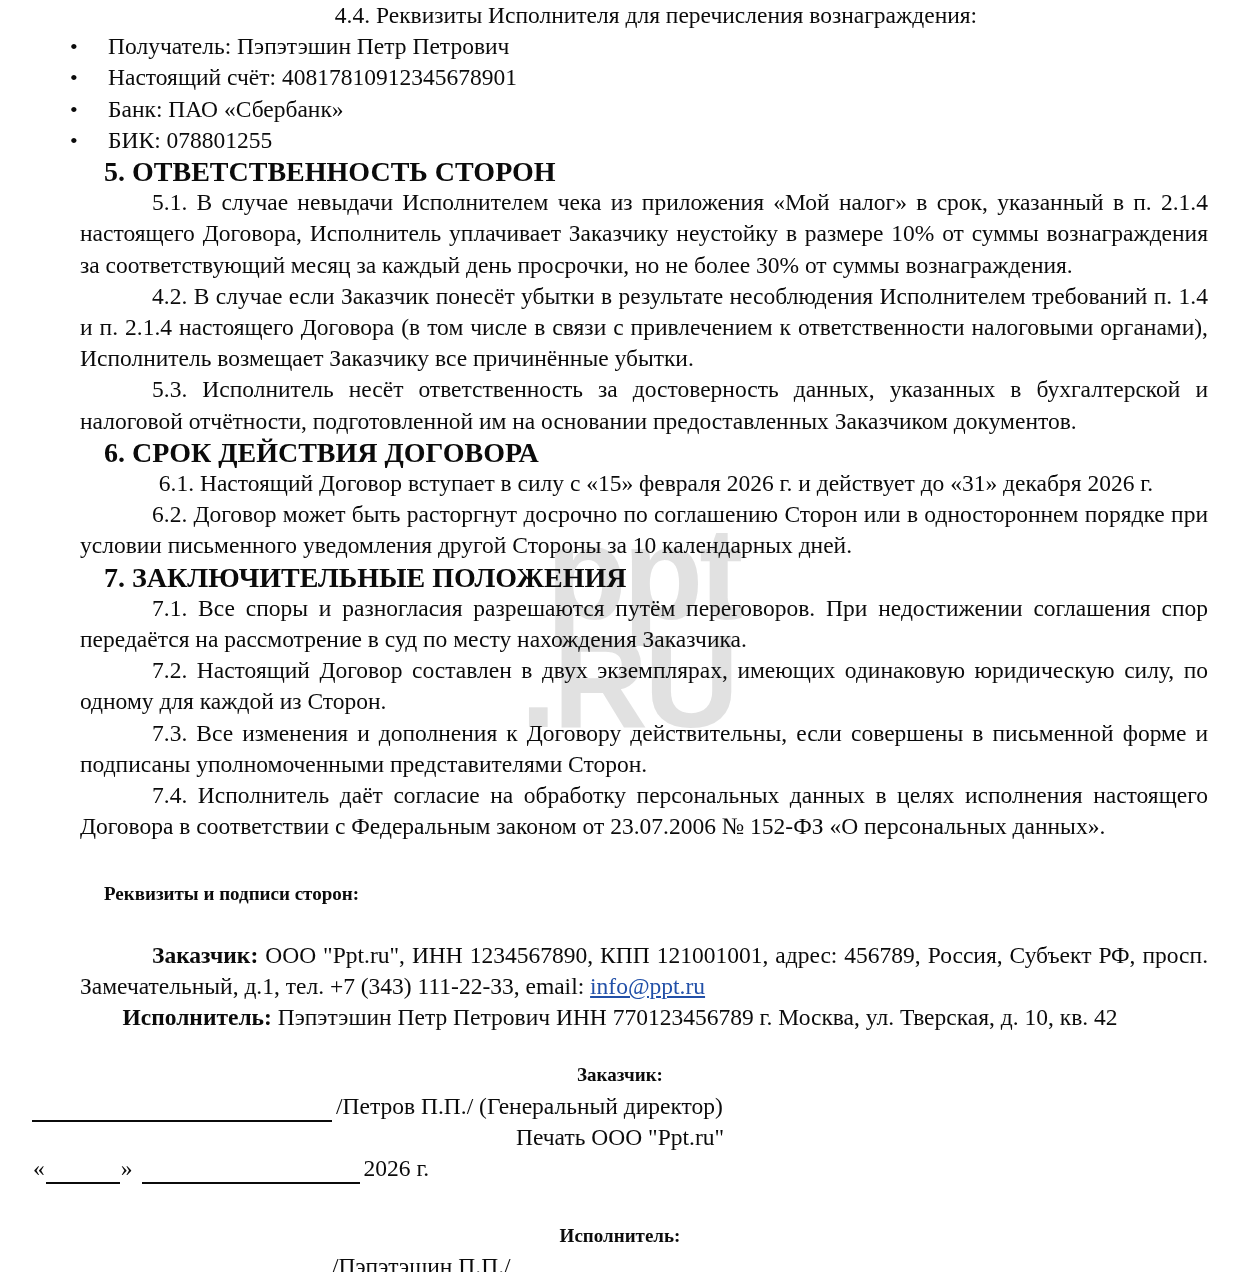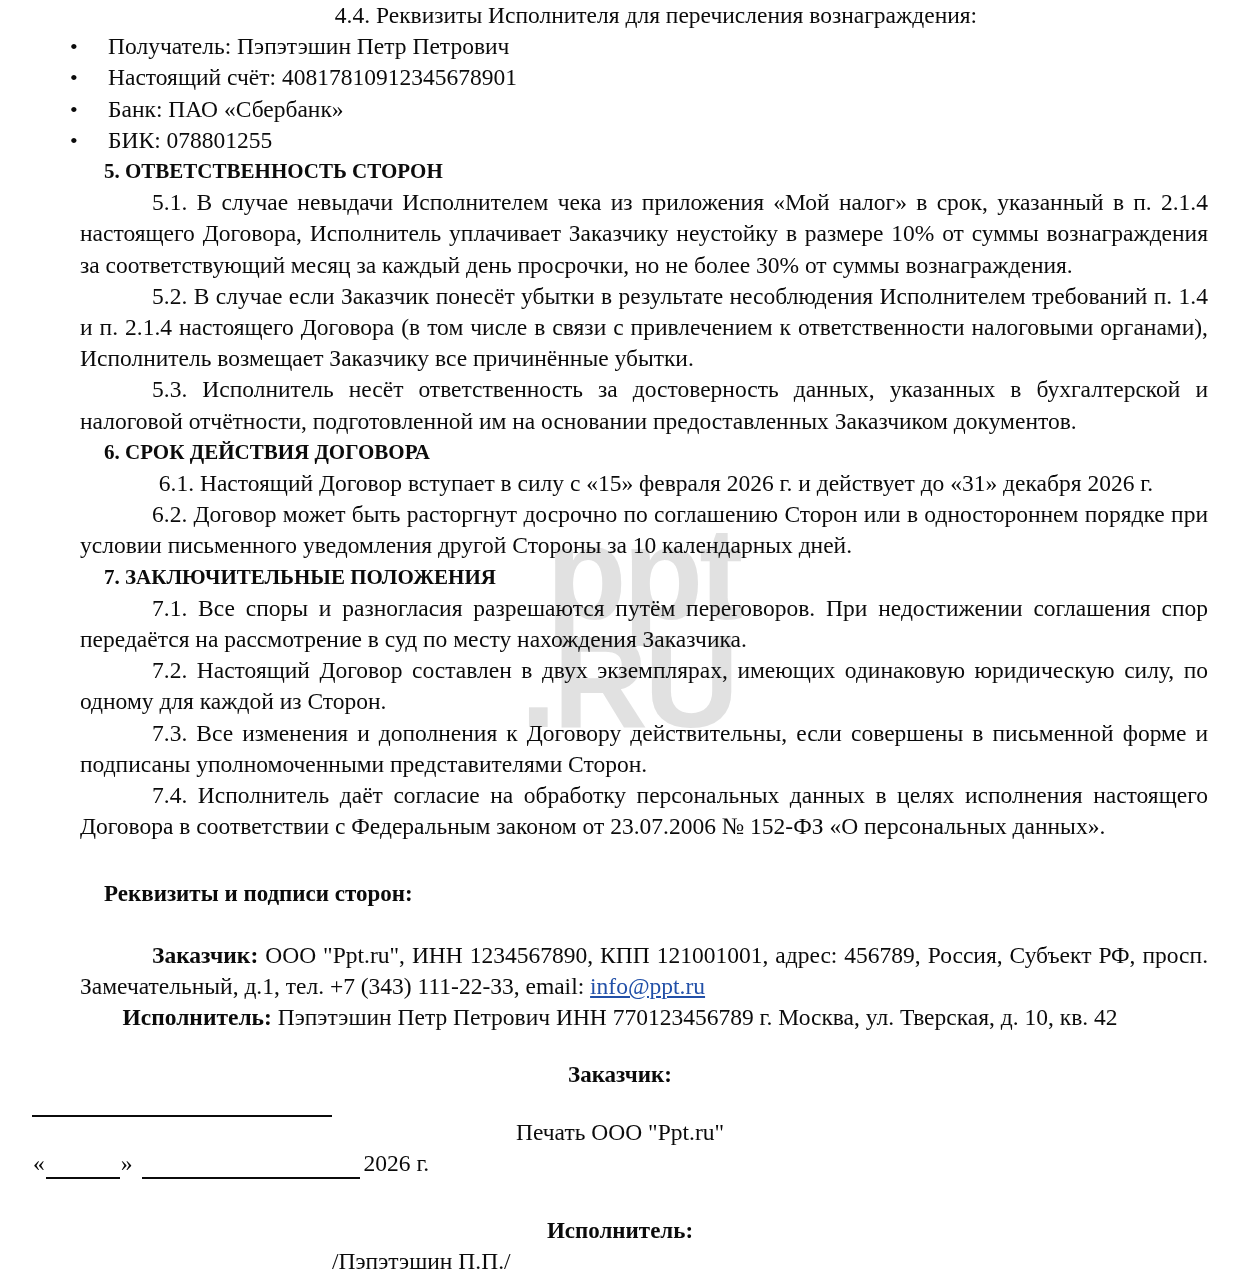--- a/index.html
+++ b/index.html
@@ -70,21 +70,21 @@
     text-align: center;
     text-indent: 72px;
   }
   .plain0 {
     text-align: center;
     text-indent: 0;
   }
 
   h2.sect {
     margin: 0;
-    font-size: 21px;
+    font-size: 28px;
     line-height: 31.2px;
     font-weight: bold;
     text-indent: 72px;
     text-align: left;
   }
 
   ul.bullets {
     list-style: none;
     margin: 0;
     padding: 0;
@@ -99,21 +99,21 @@
     left: 38px;
     top: 0;
     font-size: 22px;
     line-height: 31.2px;
   }
 
   .bold { font-weight: bold; }
 
   .strong-head {
     font-weight: bold;
-    font-size: 23px;
+    font-size: 19px;
     line-height: 31.2px;
   }
 
   a.maillink {
     color: #2250a8;
   }
   .spacer-26 { height: 26px; }
   .spacer-30 { height: 30px; }
   .spacer-36 { height: 36px; }
 
@@ -162,21 +162,21 @@
         <span>Банк: ПАО «Сбербанк»</span>
       </li>
       <li>
         <span class="bullet">•</span>
         <span>БИК: 078801255</span>
       </li>
     </ul>
 
     <h2 class="sect">5. ОТВЕТСТВЕННОСТЬ СТОРОН</h2>
     <p class="just">5.1. В случае невыдачи Исполнителем чека из приложения «Мой налог» в срок, указанный в п. 2.1.4 настоящего Договора, Исполнитель уплачивает Заказчику неустойку в размере 10% от суммы вознаграждения за соответствующий месяц за каждый день просрочки, но не более 30% от суммы вознаграждения.</p>
-    <p class="just">5.2. В случае если Заказчик понесёт убытки в результате несоблюдения Исполнителем требований п. 1.4 и п. 2.1.4 настоящего Договора (в том числе в связи с привлечением к ответственности налоговыми органами), Исполнитель возмещает Заказчику все причинённые убытки.</p>
+    <p class="just">4.2. В случае если Заказчик понесёт убытки в результате несоблюдения Исполнителем требований п. 1.4 и п. 2.1.4 настоящего Договора (в том числе в связи с привлечением к ответственности налоговыми органами), Исполнитель возмещает Заказчику все причинённые убытки.</p>
     <p class="just">5.3. Исполнитель несёт ответственность за достоверность данных, указанных в бухгалтерской и налоговой отчётности, подготовленной им на основании предоставленных Заказчиком документов.</p>
 
     <h2 class="sect">6. СРОК ДЕЙСТВИЯ ДОГОВОРА</h2>
     <p class="plain">6.1. Настоящий Договор вступает в силу с «15» февраля 2026 г. и действует до «31» декабря 2026 г.</p>
     <p class="just">6.2. Договор может быть расторгнут досрочно по соглашению Сторон или в одностороннем порядке при условии письменного уведомления другой Стороны за 10 календарных дней.</p>
 
     <h2 class="sect">7. ЗАКЛЮЧИТЕЛЬНЫЕ ПОЛОЖЕНИЯ</h2>
     <p class="just">7.1. Все споры и разногласия разрешаются путём переговоров. При недостижении соглашения спор передаётся на рассмотрение в суд по месту нахождения Заказчика.</p>
     <p class="just">7.2. Настоящий Договор составлен в двух экземплярах, имеющих одинаковую юридическую силу, по одному для каждой из Сторон.</p>
     <p class="just">7.3. Все изменения и дополнения к Договору действительны, если совершены в письменной форме и подписаны уполномоченными представителями Сторон.</p>
@@ -191,20 +191,21 @@
     <p class="just"><span class="bold">Заказчик:</span> <span>ООО  "Ppt.ru",  ИНН  1234567890,  КПП  121001001,  адрес:  456789,  Россия,  Субъект РФ, просп. Замечательный, д.1, тел. +7 (343) 111-22-33, email:</span> <a class="maillink" href="#">info@ppt.ru</a></p>
 
     <p class="plain0"><span class="bold">Исполнитель:</span> <span>Пэпэтэшин Петр Петрович ИНН 770123456789 г. Москва, ул. Тверская, д. 10, кв. 42</span></p>
 
     <div class="spacer-26"></div>
 
     <p class="strong-head plain0">Заказчик:</p>
 
     <div class="sig-row">
       <span class="rule rule-sign"></span>
+      <span class="sig-after">/Петров П.П./ (Генеральный директор)</span>
     </div>
 
     <div class="ln plain0">Печать ООО "Ppt.ru"</div>
 
     <div class="sig-row">
       <span class="quote-l">«</span>
       <span class="rule rule-short"></span>
       <span class="quote-r">»</span>
       <span style="width:8px;display:inline-block;"></span>
       <span class="rule rule-date"></span>

